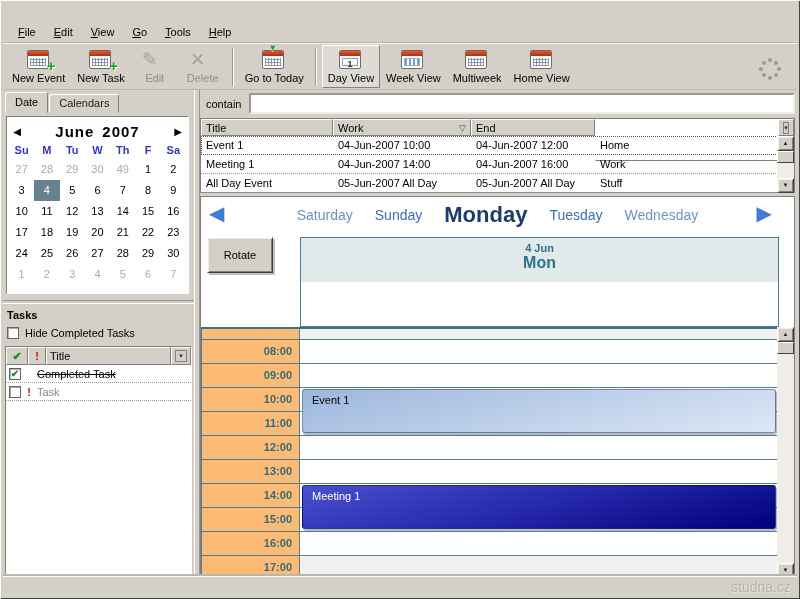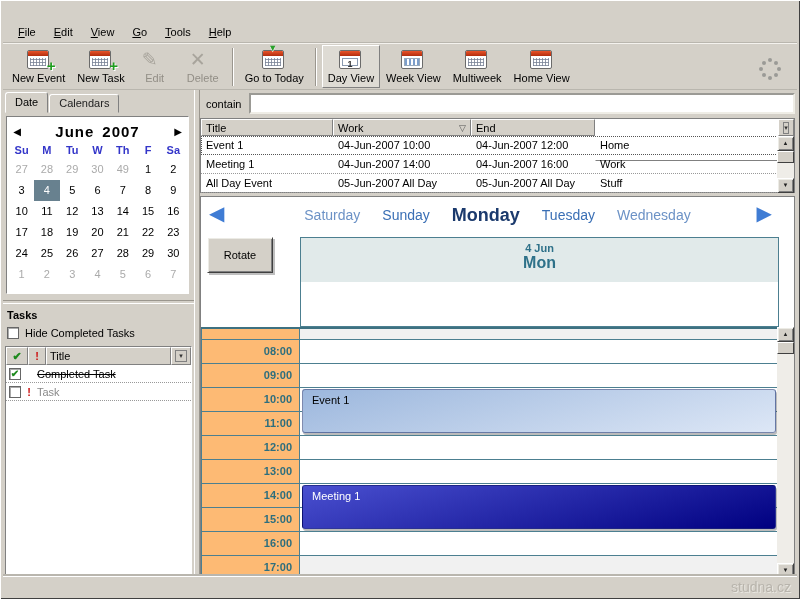--- a/index.html
+++ b/index.html
@@ -135,21 +135,21 @@
 
   
   #dayview { position:absolute; left:0; top:106px; width:595px; height:381px; background:#fff;
              border:1px solid #808080; }
   #dv-nav { position:absolute; left:0; top:2px; right:0; height:32px; display:flex; align-items:center; justify-content:center; gap:22px; }
   .dv-arrow { position:absolute; top:2px; font-size:20px; color:#3f7cd4; cursor:pointer; line-height:28px; }
   .dv-arrow.left { left:8px; } .dv-arrow.right { right:22px; }
   .dlab { cursor:pointer; white-space:nowrap; }
   .dlab.small  { font-size:14px; color:#6c92c6; }
   .dlab.medium { font-size:14px; color:#3a6fb5; }
-  .dlab.large  { font-size:18px; font-weight:bold; color:#1b3a6d; }
+  .dlab.large  { font-size:22px; font-weight:bold; color:#1b3a6d; }
   #rotate-btn { position:absolute; left:6px; top:40px; width:66px; height:36px; background:#d4d0c8;
                 border:1px solid; border-color:#fff #404040 #404040 #fff;
                 box-shadow: inset 1px 1px 0 #ecebe5, inset -1px -1px 0 #808080, 2px 2px 0 rgba(0,0,0,.25);
                 font:inherit; cursor:pointer; }
   #dv-dayhead { position:absolute; left:99px; top:40px; width:479px; height:58px; background:#e1eaea;
                 border:1px solid #4c7f90; text-align:center; color:#2e7189; }
   #dv-dayhead .d-date { font-weight:bold; font-size:11px; margin-top:4px; }
   #dv-dayhead .d-day  { font-weight:bold; font-size:16px; }
   #dv-allday { position:absolute; left:99px; top:85px; width:479px; height:45px; background:#fff;
                border:1px solid #4c7f90; border-top:none; cursor:pointer; }

